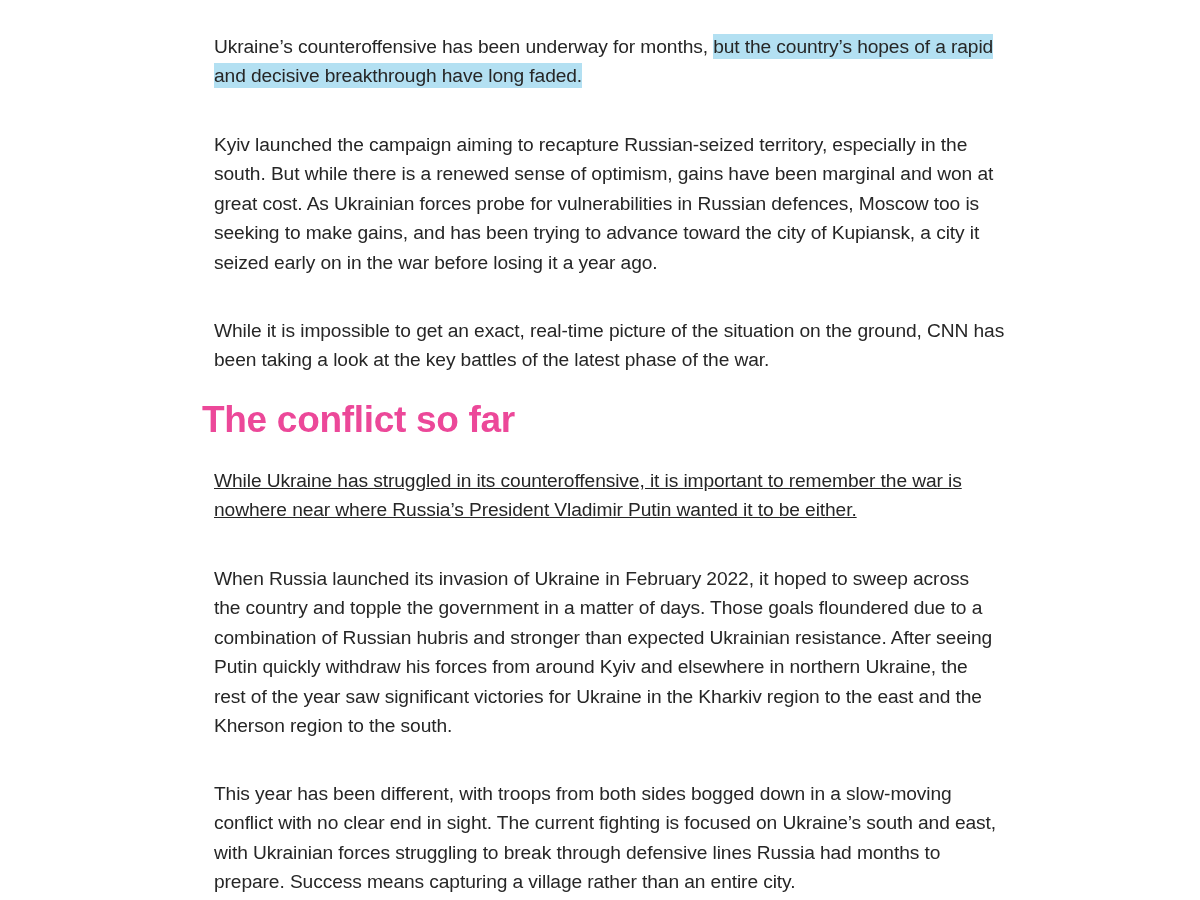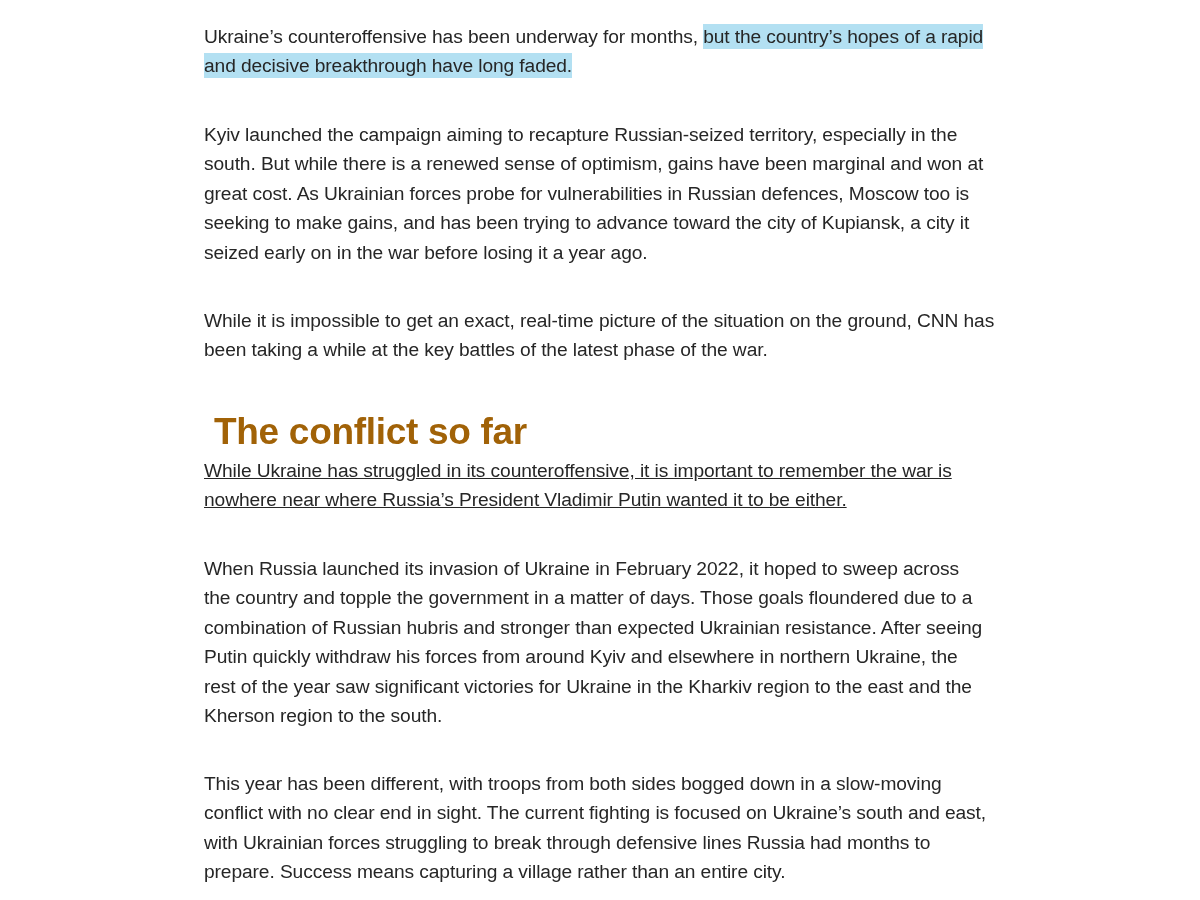--- a/index.html
+++ b/index.html
@@ -14,49 +14,49 @@
       position: absolute;
       left: 202px;
       top: 0;
       width: 800px;
       font-family: "Liberation Sans", sans-serif;
       color: #262626;
     }
     .para {
       font-size: 19.2px;
       line-height: 29.4px;
-      margin: 2px;
+      margin: 12px;
       letter-spacing: -0.1px;
     }
     .hl {
       background: #b3e0f2;
       padding: 2px 0;
     }
     .heading {
       font-family: "Liberation Sans", sans-serif;
       font-weight: bold;
       font-size: 37px;
       line-height: 44px;
-      color: #a16207;
-      margin: 12px;
+      color: #ec4899;
+      margin: 0;
       letter-spacing: -0.3px;
     }
   </style>
 </head>
 <body>
 
 <div class="article">
 
   <p class="para" style="position:absolute; top:20px; left:0; width:800px;">
     <span>Ukraine’s counteroffensive has been underway for months, </span><span class="hl">but the country’s hopes of a rapid and decisive breakthrough have long faded.</span>
   </p>
 
   <p class="para" style="position:absolute; top:118px; left:0; width:800px;">Kyiv launched the campaign aiming to recapture Russian-seized territory, especially in the south. But while there is a renewed sense of optimism, gains have been marginal and won at great cost. As Ukrainian forces probe for vulnerabilities in Russian defences, Moscow too is seeking to make gains, and has been trying to advance toward the city of Kupiansk, a city it seized early on in the war before losing it a year ago.</p>
 
-  <p class="para" style="position:absolute; top:304px; left:0; width:800px;">While it is impossible to get an exact, real-time picture of the situation on the ground, CNN has been taking a while at the key battles of the latest phase of the war.</p>
+  <p class="para" style="position:absolute; top:304px; left:0; width:800px;">While it is impossible to get an exact, real-time picture of the situation on the ground, CNN has been taking a look at the key battles of the latest phase of the war.</p>
 
   <h2 class="heading" style="position:absolute; top:398px; left:0; width:800px;">The conflict so far</h2>
 
   <p class="para" style="position:absolute; top:454px; left:0; width:800px;text-decoration:underline;">While Ukraine has struggled in its counteroffensive, it is important to remember the war is nowhere near where Russia’s President Vladimir Putin wanted it to be either.</p>
 
   <p class="para" style="position:absolute; top:552px; left:0; width:780px;">When Russia launched its invasion of Ukraine in February 2022, it hoped to sweep across the country and topple the government in a matter of days. Those goals floundered due to a combination of Russian hubris and stronger than expected Ukrainian resistance. After seeing Putin quickly withdraw his forces from around Kyiv and elsewhere in northern Ukraine, the rest of the year saw significant victories for Ukraine in the Kharkiv region to the east and the Kherson region to the south.</p>
 
   <p class="para" style="position:absolute; top:767px; left:0; width:800px;">This year has been different, with troops from both sides bogged down in a slow-moving conflict with no clear end in sight. The current fighting is focused on Ukraine’s south and east, with Ukrainian forces struggling to break through defensive lines Russia had months to prepare. Success means capturing a village rather than an entire city.</p>
 
 </div>

